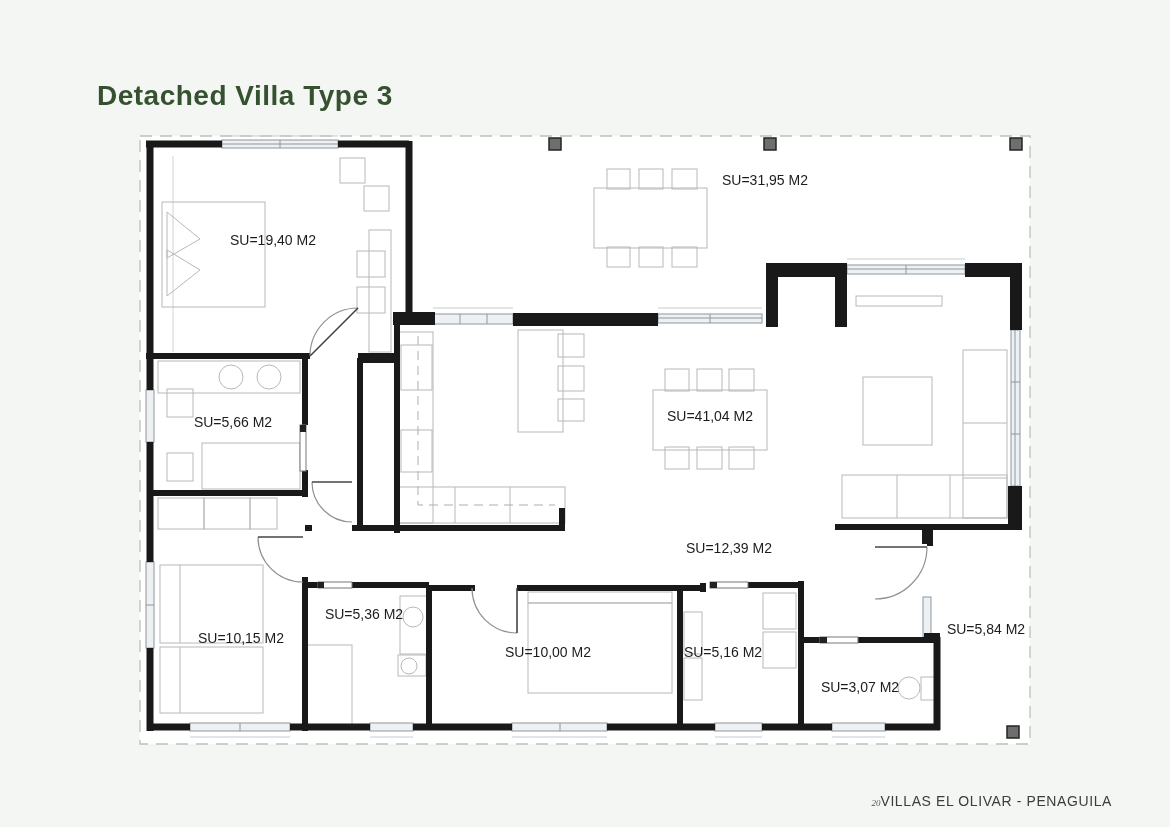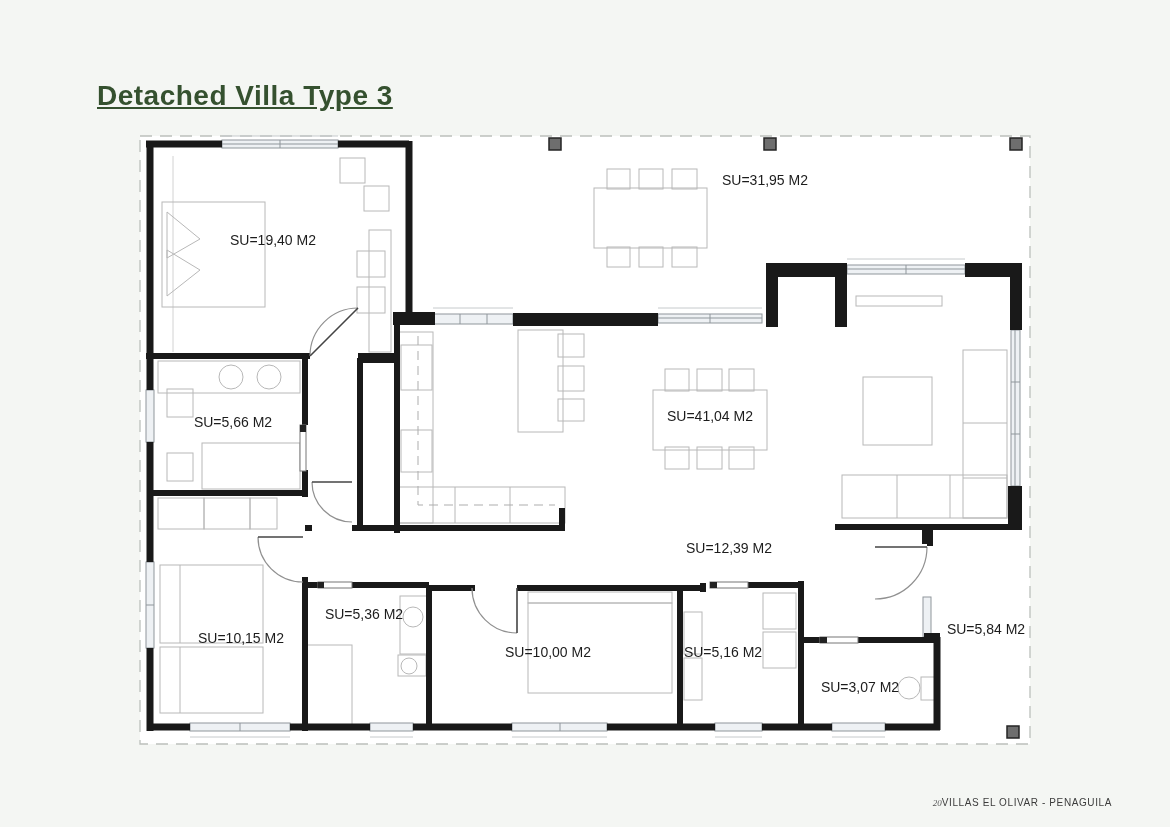--- a/index.html
+++ b/index.html
@@ -7,37 +7,36 @@
     width:1170px;height:827px;
     background:#f4f6f3;
     font-family:"Liberation Sans", sans-serif;
     position:relative;
     overflow:hidden;
   }
   .page-title{
     position:absolute;left:97px;top:80px;
     font-size:28px;font-weight:700;letter-spacing:.5px;
     color:#35512f;
-    text-decoration:underline;
   }
   .plan-wrap{position:absolute;left:0;top:0;}
   .room-label{
     font-family:"Liberation Sans", sans-serif;
     font-size:14px;fill:#1c1c1c;
   }
   .footer{
     position:absolute;right:58px;top:792px;
     color:#3c3c3c;white-space:nowrap;
   }
   .footer .pnum{
     font-family:"Liberation Serif", serif;
     font-style:italic;font-size:9px;color:#555;
   }
   .footer .proj{
-    font-size:10px;letter-spacing:.6px;text-align:center;
+    font-size:14px;letter-spacing:.6px;text-align:center;
   }
 </style>
 </head>
 <body style="background: rgb(244, 246, 243);">
 
 <div class="page-title" style="color: rgb(53, 81, 47);">Detached Villa Type 3</div>
 
 <div class="plan-wrap">
 <svg width="1170" height="827" viewBox="0 0 1170 827" xmlns="http://www.w3.org/2000/svg">
 

